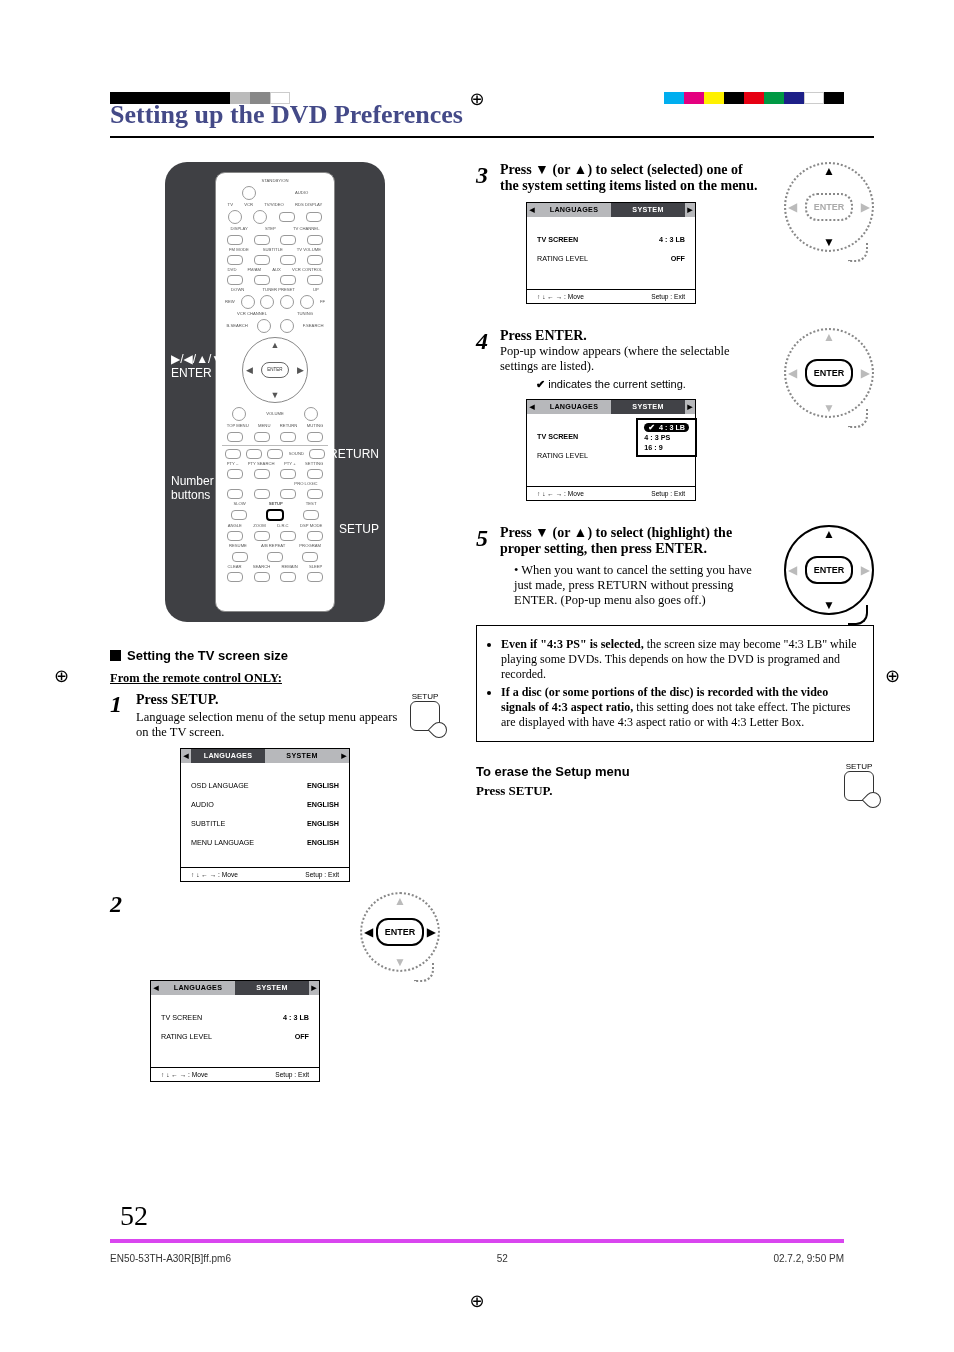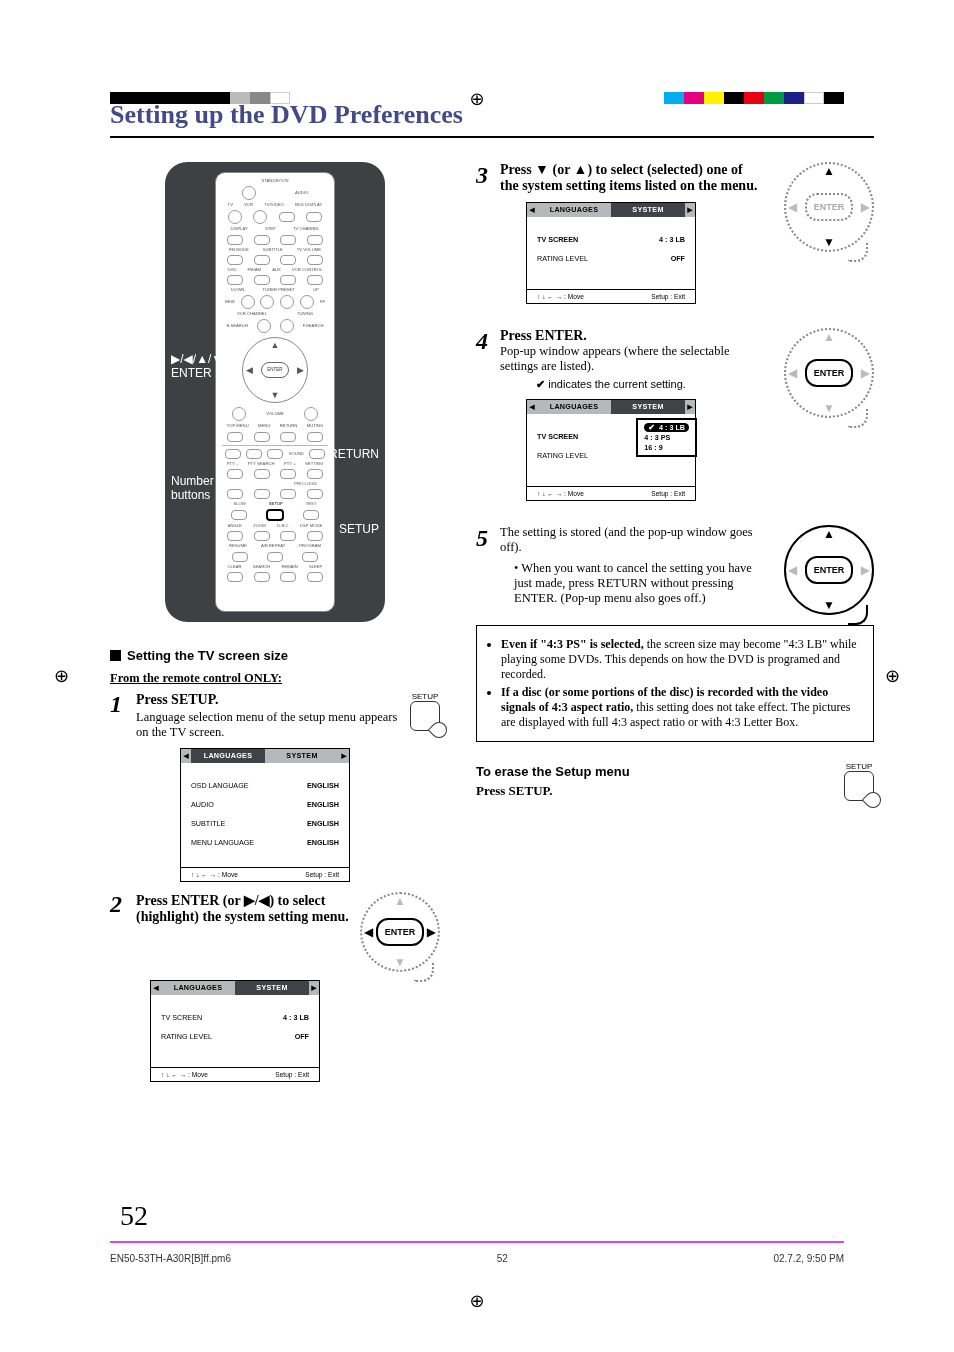--- a/index.html
+++ b/index.html
@@ -151,21 +151,21 @@
   .erase-h { font-family: Arial, Helvetica, sans-serif; font-weight:800; font-size:13px; margin:22px 0 4px;}
 
   .bullet-p { font-family:"Times New Roman", serif; font-size:12.5px; margin:6px 0 0 14px;}
 
   .caption-line { font-family: Arial, Helvetica, sans-serif; font-size:11px; margin:4px 0 4px 36px;}
   .caption-line .chk { font-weight:bold;}
 
   .pagefoot {
     position:absolute;
     left:110px; right:110px; bottom:88px;
-    border-top:2px solid #d946ef;
+    border-top:4px solid #d946ef;
     font-family: Arial, Helvetica, sans-serif;
     font-size:10px;
     padding-top:10px;
     display:flex; justify-content:space-between; color:#333;
   }
   .pagenum {
     position:absolute; left:120px; bottom:120px;
     font-family:"Times New Roman",serif; font-size:28px;
   }
 
@@ -450,21 +450,20 @@
         <div class="foot">
             <span>↑ ↓ ← → : Move</span>
             <span>Setup : Exit</span>
           </div>
       </div>
 
       <div class="step">
         <div class="num">2</div>
         <div class="stxt">
           <div style="display:flex; gap:8px;">
-            <div class="lead" style="flex:1">Press ENTER (or ▶/◀) to select (highlight) the system setting menu.</div>
             <div class="dpad small">
               <div class="ringd"></div>
               <span class="tri up" style="color:#bbb">▲</span>
                 <span class="tri dn" style="color:#bbb">▼</span>
               <span class="tri lf">◀</span>
                 <span class="tri rt">▶</span>
               <div class="mid">ENTER</div>
               <div class="tail taild"></div>
             </div>
           </div>
@@ -591,40 +590,40 @@
               <span class="tri rt" style="color:#bbb">▶</span>
             <div class="mid">ENTER</div>
             <div class="tail taild"></div>
           </div>
         </div>
       </div>
 
       <div class="right-step" style="margin-top:14px">
         <div class="num" style="font:italic bold 24px 'Times New Roman'">5</div>
         <div class="rcontent">
-          <div class="body" style="font:12.5px 'Times New Roman'">The setting is stored (and the pop-up window goes off).</div>
+          <div class="lead" style="font:bold 14px 'Times New Roman'">Press ▼ (or ▲) to select (highlight) the proper setting, then press ENTER.</div>
           <div class="bullet-p">• <span>When you want to cancel the setting you have just made, press RETURN without pressing ENTER. (Pop-up menu also goes off.)</span></div>
         </div>
         <div class="rgraphic">
           <div class="dpad">
             <div class="ring"></div>
             <span class="tri up">▲</span>
               <span class="tri dn">▼</span>
             <span class="tri lf" style="color:#bbb">◀</span>
               <span class="tri rt" style="color:#bbb">▶</span>
             <div class="mid">ENTER</div>
             <div class="tail"></div>
           </div>
         </div>
       </div>
 
       <div class="note-box">
         <ul>
           <li><b>Even if "4:3 PS" is selected,</b><span> the screen size may become "4:3 LB" while playing some DVDs. This depends on how the DVD is programed and recorded.</span></li>
-          <li><b>If a disc (or some portions of the disc) is recorded with the video signals of 4:3 aspect ratio,</b><span> this setting does not take effect. The pictures are displayed with full 4:3 aspect ratio or with 4:3 Letter Box.</span></li>
+          <li><b>If a disc (or some portions of the disc) is recorded with the video signals of 4:3 aspect ratio,</b><span> this setting does not take effect. The pictures are displayed with have 4:3 aspect ratio or with 4:3 Letter Box.</span></li>
         </ul>
       </div>
 
       <div style="display:flex; align-items:flex-start; gap:16px;">
         <div style="flex:1">
           <div class="erase-h">To erase the Setup menu</div>
           <div style="font:bold 13px 'Times New Roman'">Press SETUP.</div>
         </div>
         <div style="text-align:center;margin-top:20px">
           <div class="setup-label">SETUP</div>

